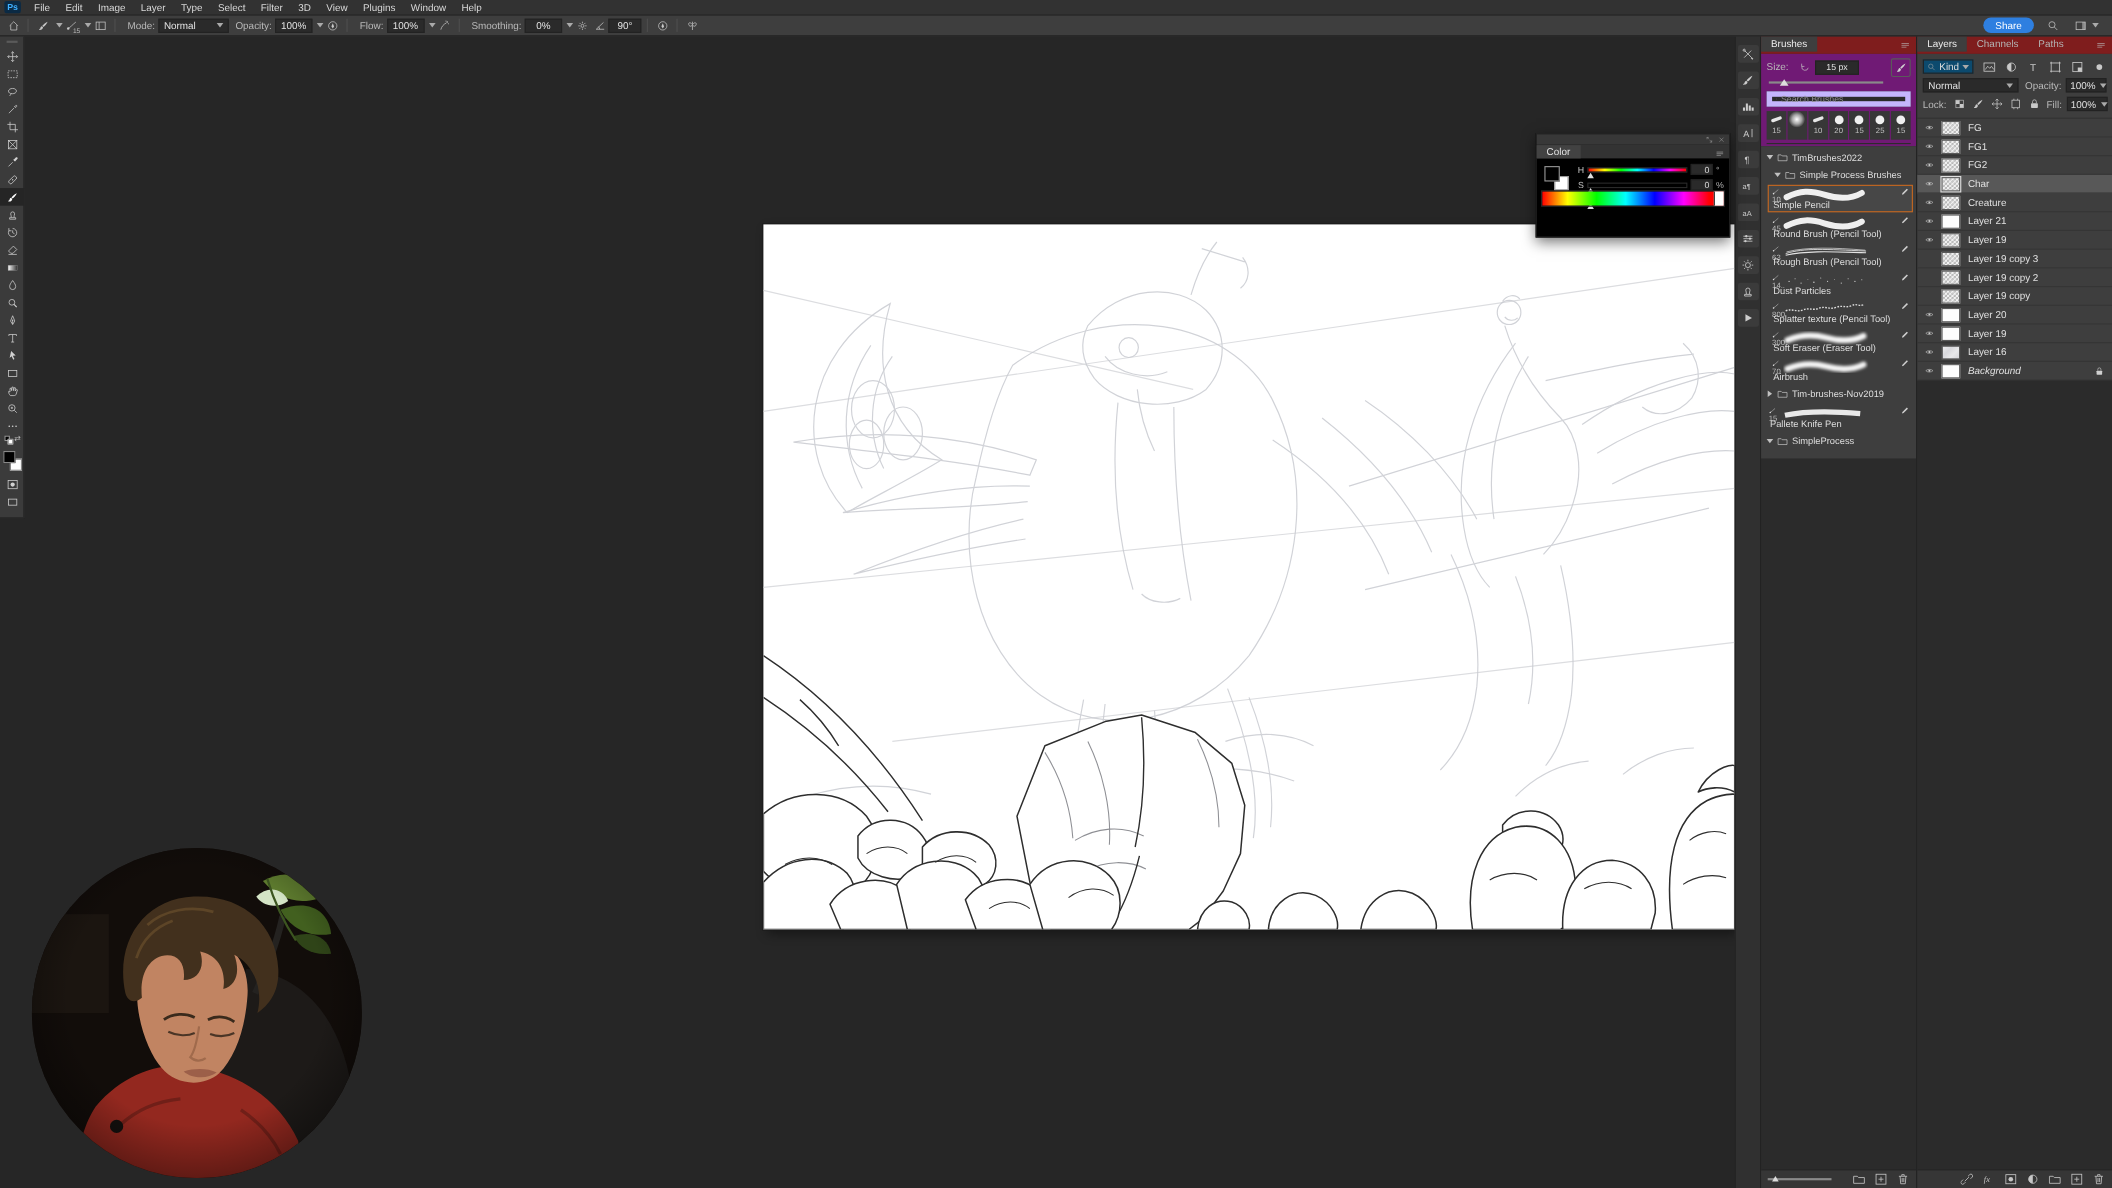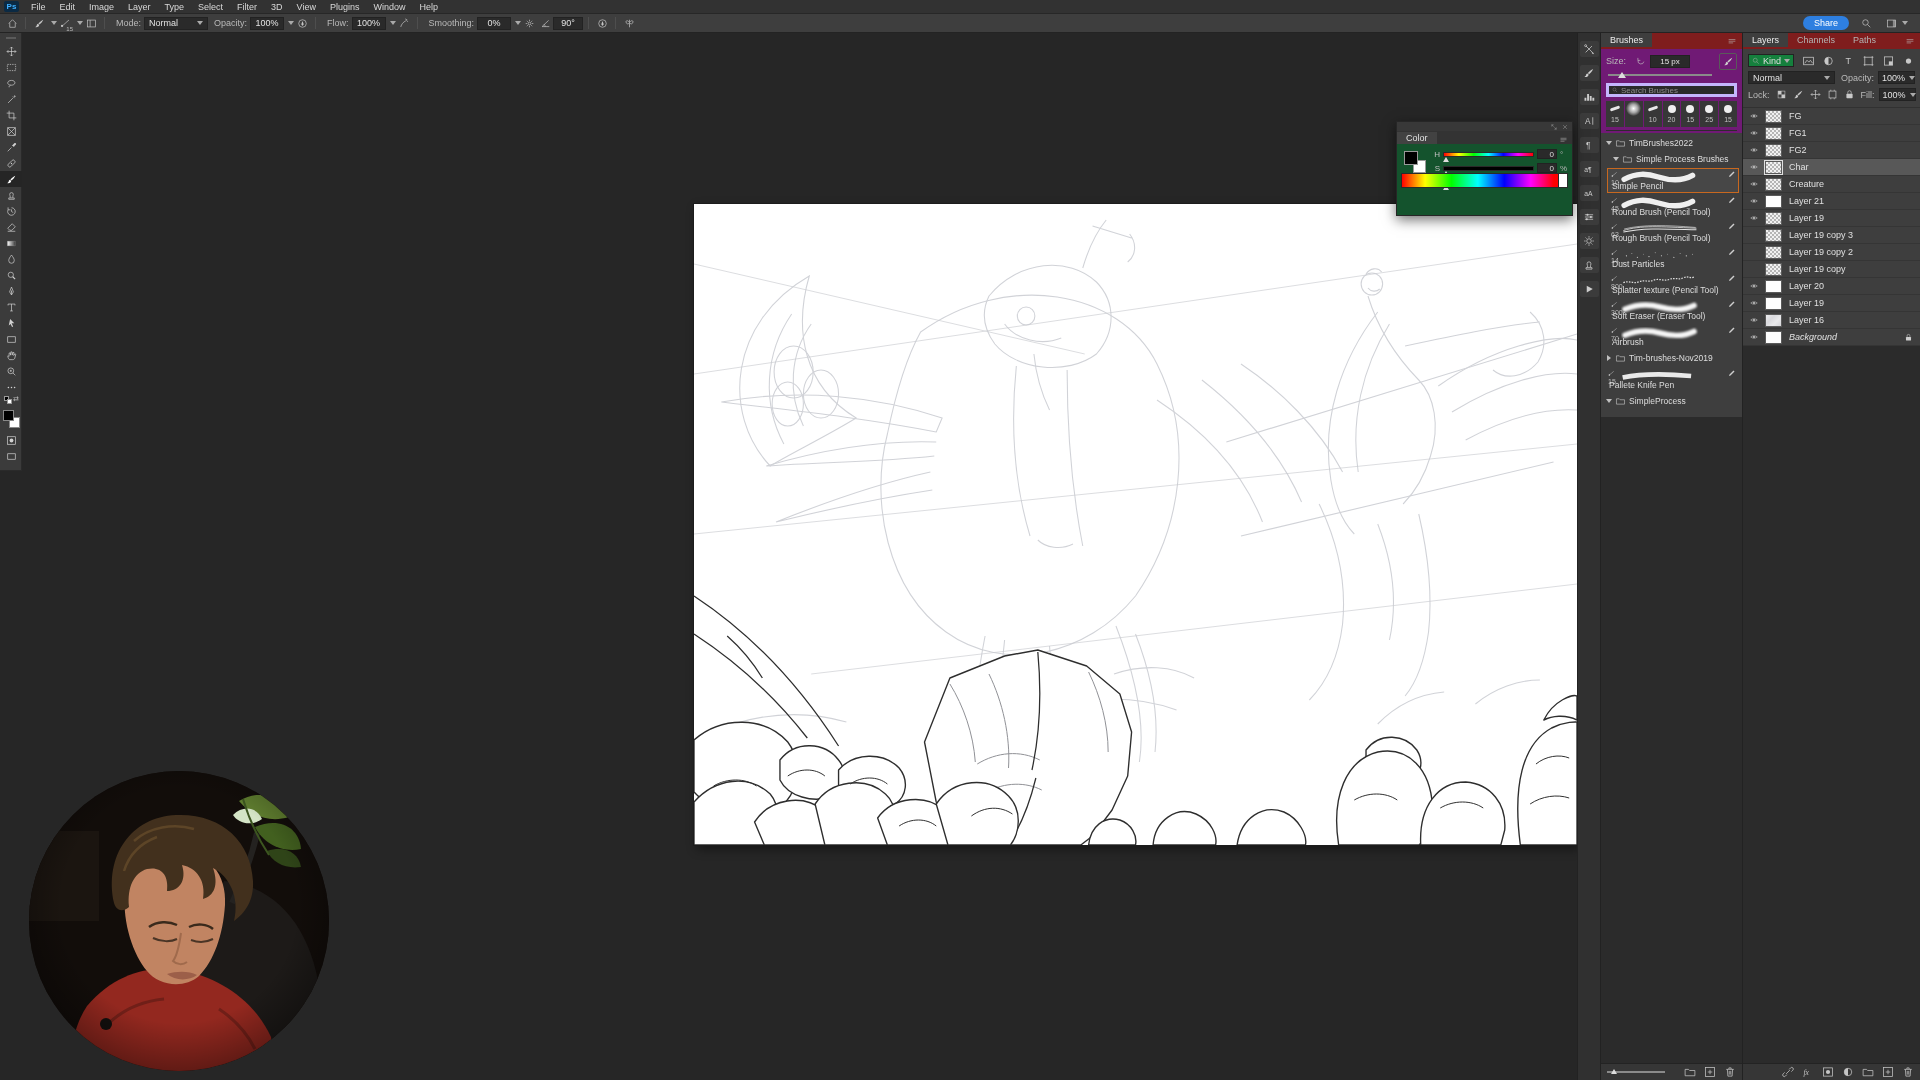--- a/index.html
+++ b/index.html
@@ -31,21 +31,21 @@
 .sw-fg{position:absolute;left:3px;top:2px;width:11px;height:11px;background:#000;border:1px solid #888;z-index:2}
 .sw-bg{position:absolute;left:9px;top:9px;width:11px;height:11px;background:#fff;border:1px solid #888}
 .sw-mini{position:relative;height:10px}
 .sw-mini .a{position:absolute;left:4px;top:1px;width:5px;height:5px;background:#000;border:1px solid #999}
 .sw-mini .b{position:absolute;left:7px;top:4px;width:5px;height:5px;background:#fff;border:1px solid #999}
 .sw-arrow{position:absolute;left:13px;top:0;color:#bbb;font-size:7px}
 
 .pasteboard{position:absolute;left:0;top:33px;width:1577px;height:1047px;background:#262626;z-index:1}
 .canvas{position:absolute;left:694px;top:171px;width:883px;height:641px;background:#fff;box-shadow:0 0 0 1px #1c1c1c,3px 4px 10px rgba(0,0,0,.45);z-index:2}
 
-.colorpanel{position:absolute;left:1396px;top:121px;width:177px;height:95px;background:#14532d;border:1px solid #262626;box-shadow:0 4px 12px rgba(0,0,0,.55);z-index:50;font-size:8px}
+.colorpanel{position:absolute;left:1396px;top:121px;width:177px;height:95px;background:#000000;border:1px solid #262626;box-shadow:0 4px 12px rgba(0,0,0,.55);z-index:50;font-size:8px}
 .cp-head{height:9px;background:#383838;display:flex;justify-content:flex-end;align-items:center;gap:5px;padding-right:4px}
 .cp-head svg{width:6px;height:6px;color:#bbb}
 .cp-tabs{height:13px;background:#333;display:flex;align-items:flex-end}
 .cp-tab{background:#424242;color:#e3e3e3;font-size:9px;padding:1px 9px}
 .cp-menu{margin-left:auto;margin-right:4px}
 .cp-menu svg{width:9px;height:8px;color:#bbb}
 .cp-body{position:relative;height:48px}
 .cp-sw{position:absolute;left:7px;top:7px;width:26px;height:26px}
 .cp-sw .f{position:absolute;left:0;top:0;width:14px;height:14px;background:#000;border:1px solid #999;z-index:2}
 .cp-sw .g{position:absolute;left:9px;top:9px;width:13px;height:13px;background:#fff;border:1px solid #999}
@@ -80,21 +80,21 @@
 .br-top{background:#701a75;padding:4px 5px 2px;flex:none;font-size:9px}
 .size-row{display:flex;align-items:center;gap:4px;height:16px}
 .size-lab{color:#b9b9b9}
 .reset-ic{width:10px;height:10px;color:#c6c6c6;margin-left:6px}
 .size-val{width:40px;height:13px;background:#2a2a2a;border:1px solid #222;color:#e2e2e2;font-size:8px;text-align:center;font-family:"Liberation Sans",sans-serif}
 .bs-btn{margin-left:auto;width:18px;height:17px;border:1px solid #5a5a5a;border-radius:2px;display:flex;align-items:center;justify-content:center;color:#d0d0d0}
 .bs-btn svg{width:11px;height:11px}
 .slider-row{position:relative;height:12px}
 .slider-row .track{position:absolute;left:2px;top:5px;width:104px;height:2px;background:#8a8a8a}
 .slider-row .thumb{position:absolute;left:12px;top:3px;width:0;height:0;border-left:4px solid transparent;border-right:4px solid transparent;border-bottom:6px solid #ddd}
-.search-row{display:flex;align-items:center;height:14px;background:#2a2a2a;border:3px solid #c4b5fd;margin:2px 0 3px;padding:0 3px;gap:3px}
+.search-row{display:flex;align-items:center;height:14px;background:#2a2a2a;border:5px solid #c4b5fd;margin:2px 0 3px;padding:0 3px;gap:3px}
 .search-row svg{width:8px;height:8px;color:#9a9a9a}
 .search-row input{flex:1;background:transparent;border:none;outline:none;font-size:8px;color:#cfcfcf;font-family:"Liberation Sans",sans-serif}
 .search-row input::placeholder{color:#8d8d8d}
 .recent-row{display:flex;gap:1px;padding:1px 0 3px;border-bottom:1px solid #2c2c2c}
 .tile{width:18px;height:26px;display:flex;flex-direction:column;align-items:center;justify-content:flex-start;background:#373737}
 .tile-icon{width:16px;height:15px;display:flex;align-items:center;justify-content:center}
 .tile-icon.tip:before{content:"";width:10px;height:3px;background:#e8e8e8;border-radius:2px;transform:rotate(-20deg)}
 .tile-icon.round:before{content:"";width:8px;height:8px;background:#f0f0f0;border-radius:50%}
 .tile-icon.soft:before{content:"";width:15px;height:15px;border-radius:50%;background:radial-gradient(circle,#fff 0%,rgba(255,255,255,.55) 40%,rgba(255,255,255,0) 72%)}
 .tile-num{font-size:7px;color:#c2c2c2}
@@ -116,21 +116,21 @@
 .b-pencil{position:absolute;right:2px;top:1px;width:8px;height:8px;color:#cfcfcf}
 .b-name{position:absolute;left:4px;bottom:1px;color:#dedede;white-space:nowrap}
 .mini-slider{position:relative;width:58px;height:10px}
 .mini-slider .tr{position:absolute;left:0;top:4px;width:58px;height:1.5px;background:#8a8a8a}
 .mini-slider .th{position:absolute;left:4px;top:2px;width:0;height:0;border-left:3.5px solid transparent;border-right:3.5px solid transparent;border-bottom:5px solid #ddd}
 .brushes .pbottom .spacer{flex:1}
 
 .layers{left:1742px;width:178px}
 .ly-controls{background:#3e3e3e;padding:3px 5px 4px;font-size:9px;flex:none;border-bottom:1px solid #313131}
 .lyc-row{display:flex;align-items:center;height:17px;gap:4px}
-.kind-field{display:flex;align-items:center;background:#15803d;border:1px solid #222;height:13px;padding:0 3px;width:58px;color:#ddd;gap:3px}
+.kind-field{display:flex;align-items:center;background:#0c4a6e;border:1px solid #222;height:13px;padding:0 3px;width:58px;color:#ddd;gap:3px}
 .kind-field svg{width:8px;height:8px;color:#aaa}
 .kind-field .chev{margin-left:auto}
 .f-ic{width:13px;height:12px;color:#c9c9c9}
 .blend-field{display:flex;align-items:center;background:#2a2a2a;border:1px solid #222;height:13px;padding:0 4px;width:92px;color:#e0e0e0}
 .blend-field .chev{margin-left:auto}
 .sm-lab{color:#b9b9b9;margin-left:2px}
 .sm-field{display:flex;align-items:center;background:#2a2a2a;border:1px solid #222;height:13px;padding:0 3px;width:37px;color:#e0e0e0;justify-content:space-between}
 .l-ic{width:11px;height:11px;color:#c9c9c9}
 .ly-list{background:#3e3e3e;flex:none}
 .ly-row{height:17px;display:flex;align-items:center;border-bottom:1px solid #353535;padding-left:2px}

